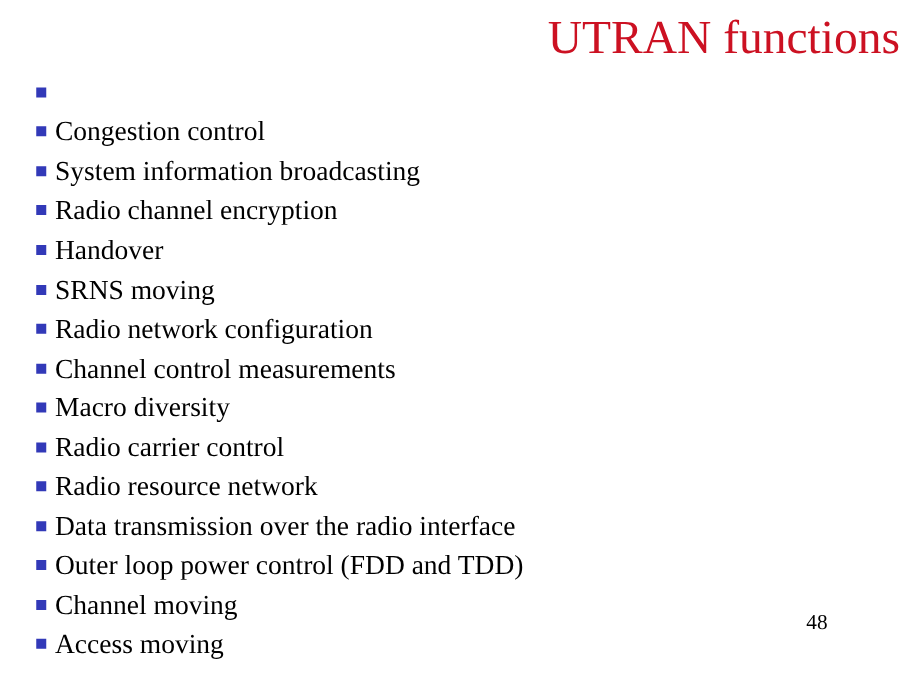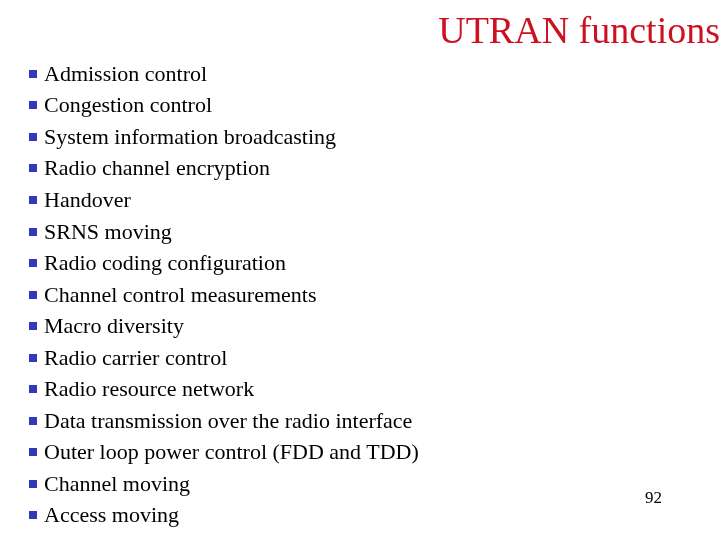--- a/index.html
+++ b/index.html
@@ -57,21 +57,20 @@
 </style>
 </head>
 <body>
 
 <div class="slide">
   <div class="slide-title">UTRAN functions</div>
 
   <div class="bullet-list">
       <div class="bullet-item">
         <span class="bullet-square"></span>
-        <span>Admission control</span>
       </div>
       <div class="bullet-item">
         <span class="bullet-square"></span>
         <span>Congestion control</span>
       </div>
       <div class="bullet-item">
         <span class="bullet-square"></span>
         <span>System information broadcasting</span>
       </div>
       <div class="bullet-item">
@@ -81,21 +80,21 @@
       <div class="bullet-item">
         <span class="bullet-square"></span>
         <span>Handover</span>
       </div>
       <div class="bullet-item">
         <span class="bullet-square"></span>
         <span>SRNS moving</span>
       </div>
       <div class="bullet-item">
         <span class="bullet-square"></span>
-        <span>Radio coding configuration</span>
+        <span>Radio network configuration</span>
       </div>
       <div class="bullet-item">
         <span class="bullet-square"></span>
         <span>Channel control measurements</span>
       </div>
       <div class="bullet-item">
         <span class="bullet-square"></span>
         <span>Macro diversity</span>
       </div>
       <div class="bullet-item">
@@ -117,14 +116,14 @@
       <div class="bullet-item">
         <span class="bullet-square"></span>
         <span>Channel moving</span>
       </div>
       <div class="bullet-item">
         <span class="bullet-square"></span>
         <span>Access moving</span>
       </div>
     </div>
 
-  <div class="page-number">92</div>
+  <div class="page-number">48</div>
 </div>
 
 </body></html>

